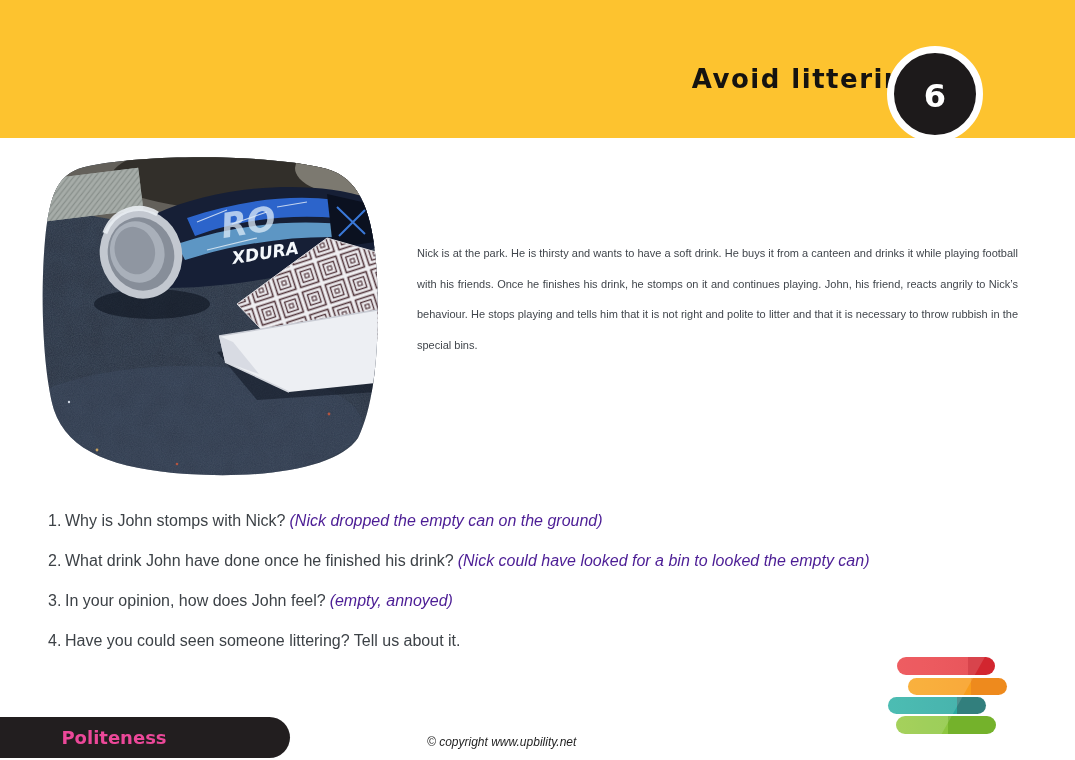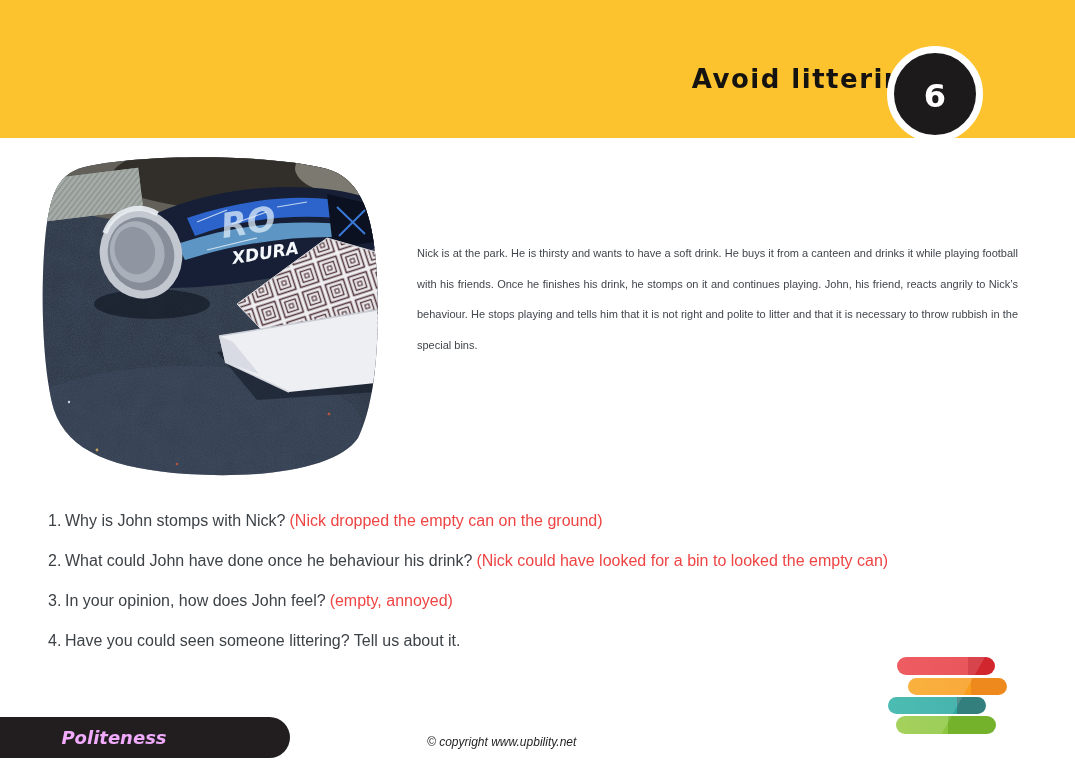--- a/index.html
+++ b/index.html
@@ -22,28 +22,28 @@
 
   
   .story{position:absolute;left:417px;top:227px;width:601px;font-size:11px;line-height:30.6px;
          text-align:justify;color:#41464c;}
 
   
   .questions{position:absolute;left:48px;top:512px;width:1012px;}
   .q-row{margin-bottom:22.5px;font-size:16px;line-height:17.5px;color:#3d4247;}
   .q-num{display:inline-block;width:17px;}
   .q-text{}
-  .answer{color:#ef4444;margin-left:4px;}
+  .answer{color:#4c1d95;margin-left:4px;font-style:italic;}
 
   
   .category-badge{position:absolute;left:0;top:717px;width:290px;height:41px;background:#221e1f;
                   border-radius:0 21px 21px 0;display:flex;align-items:center;justify-content:center;
                   padding-right:62px;box-sizing:border-box;}
-  .category-badge span{color:#f0abfc;font-family:"DejaVu Sans", sans-serif;font-weight:bold;
-                       font-size:18px;font-style:italic;}
+  .category-badge span{color:#ec4899;font-family:"DejaVu Sans", sans-serif;font-weight:bold;
+                       font-size:18px;}
   .copyright{position:absolute;left:427px;top:735px;font-style:italic;font-size:12px;color:#1f1f1f;
              font-family:"Liberation Sans", sans-serif;}
 
   
   .logo{position:absolute;left:880px;top:650px;width:136px;height:92px;}
   .logo .bar{position:absolute;border-radius:9px;box-shadow:0 0 0 2px #ffffff;}
   .bar-red   {left:17px;top:7px; width:98px; height:18px;
               background:linear-gradient(90deg,#ec4348 0%,#e63b42 72%,#d2262f 72%);}
   .bar-orange{left:28px;top:28px;width:99px; height:17px;
               background:linear-gradient(90deg,#f9a51f 0%,#f89c1c 64%,#ee8a1d 64%);}
@@ -156,21 +156,21 @@
     </g>
   </svg>
 
   <p class="story">Nick is at the park. He is thirsty and wants to have a soft drink. He buys it from a canteen and drinks it while playing football with his friends. Once he finishes his drink, he stomps on it and continues playing. John, his friend, reacts angrily to Nick’s behaviour. He stops playing and tells him that it is not right and polite to litter and that it is necessary to throw rubbish in the special bins.</p>
 
   <div class="questions">
     <div class="q-row">
       <span class="q-num">1.</span><span class="q-text">Why is John stomps with Nick?</span><span class="answer">(Nick dropped the empty can on the ground)</span>
     </div>
     <div class="q-row">
-      <span class="q-num">2.</span><span class="q-text">What could John have done once he behaviour his drink?</span><span class="answer">(Nick could have looked for a bin to looked the empty can)</span>
+      <span class="q-num">2.</span><span class="q-text">What drink John have done once he finished his drink?</span><span class="answer">(Nick could have looked for a bin to looked the empty can)</span>
     </div>
     <div class="q-row">
       <span class="q-num">3.</span><span class="q-text">In your opinion, how does John feel?</span><span class="answer">(empty, annoyed)</span>
     </div>
     <div class="q-row">
       <span class="q-num">4.</span><span class="q-text">Have you could seen someone littering? Tell us about it.</span><span class="answer"></span>
     </div>
   </div>
 
   <div class="category-badge">

